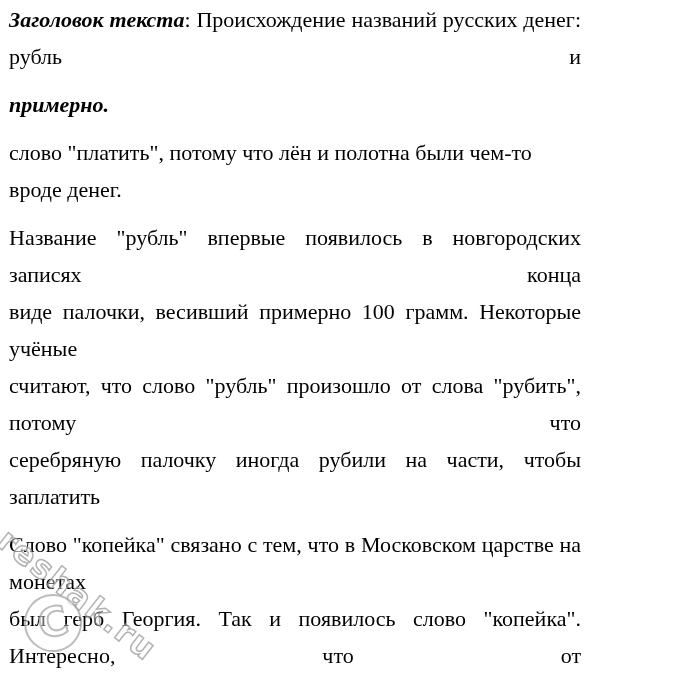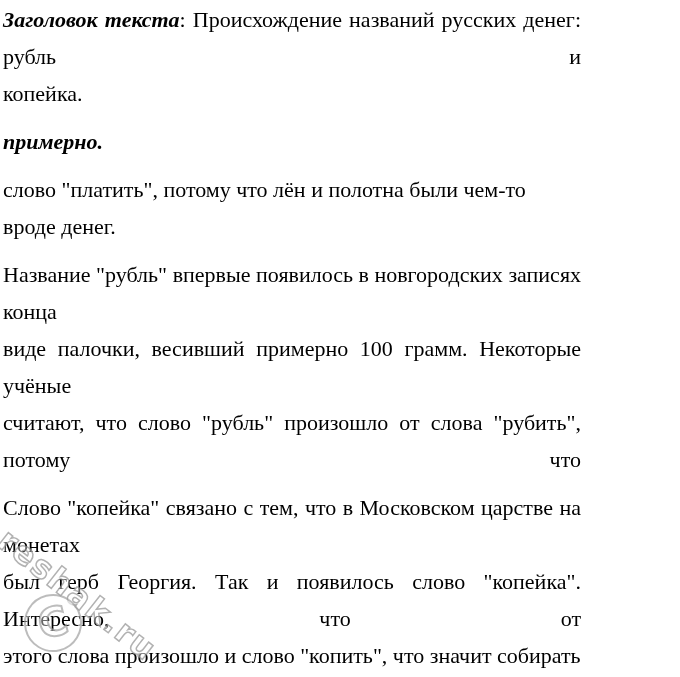--- a/index.html
+++ b/index.html
@@ -13,21 +13,21 @@
     overflow: hidden;
     position: relative;
     font-family: "Liberation Serif", serif;
     color: #000000;
   }
   .page {
     position: relative;
     width: 584px;
     height: 677px;
     box-sizing: border-box;
-    padding: 1px 3px 0 3px;
+    padding: 1px 3px 0 9px;
   }
   .para {
     margin: 0 0 11px 0;
   }
   .para:last-child {
     margin-bottom: 0;
   }
   .line {
     font-size: 22px;
     line-height: 37px;
@@ -90,35 +90,35 @@
     margin-top: -3px;
   }
 </style>
 </head>
 <body>
 
 <div class="page">
 
   <div class="para">
     <div class="line just"><span class="bi">Заголовок текста</span><span>: Происхождение названий русских денег: рубль и</span></div>
-    <div class="line">копейка.</div>
   </div>
 
   <div class="para bi">
     <div class="line">примерно.</div>
   </div>
 
   <div class="para">
     <div class="line">слово "платить", потому что лён и полотна были чем-то вроде денег.</div>
   </div>
 
   <div class="para">
     <div class="line just">Название "рубль" впервые появилось в новгородских записях конца</div>
     <div class="line just">виде палочки, весивший примерно 100 грамм. Некоторые учёные</div>
     <div class="line just">считают, что слово "рубль" произошло от слова "рубить", потому что</div>
+    <div class="line just">серебряную палочку иногда рубили на части, чтобы заплатить</div>
   </div>
 
   <div class="para">
     <div class="line just">Слово "копейка" связано с тем, что в Московском царстве на монетах</div>
     <div class="line just">был герб Георгия. Так и появилось слово "копейка". Интересно, что от</div>
     <div class="line">этого слова произошло и слово "копить", что значит собирать деньги.</div>
   </div>
 
   <div class="watermark">
     <div class="wm-text">reshak.ru</div>

